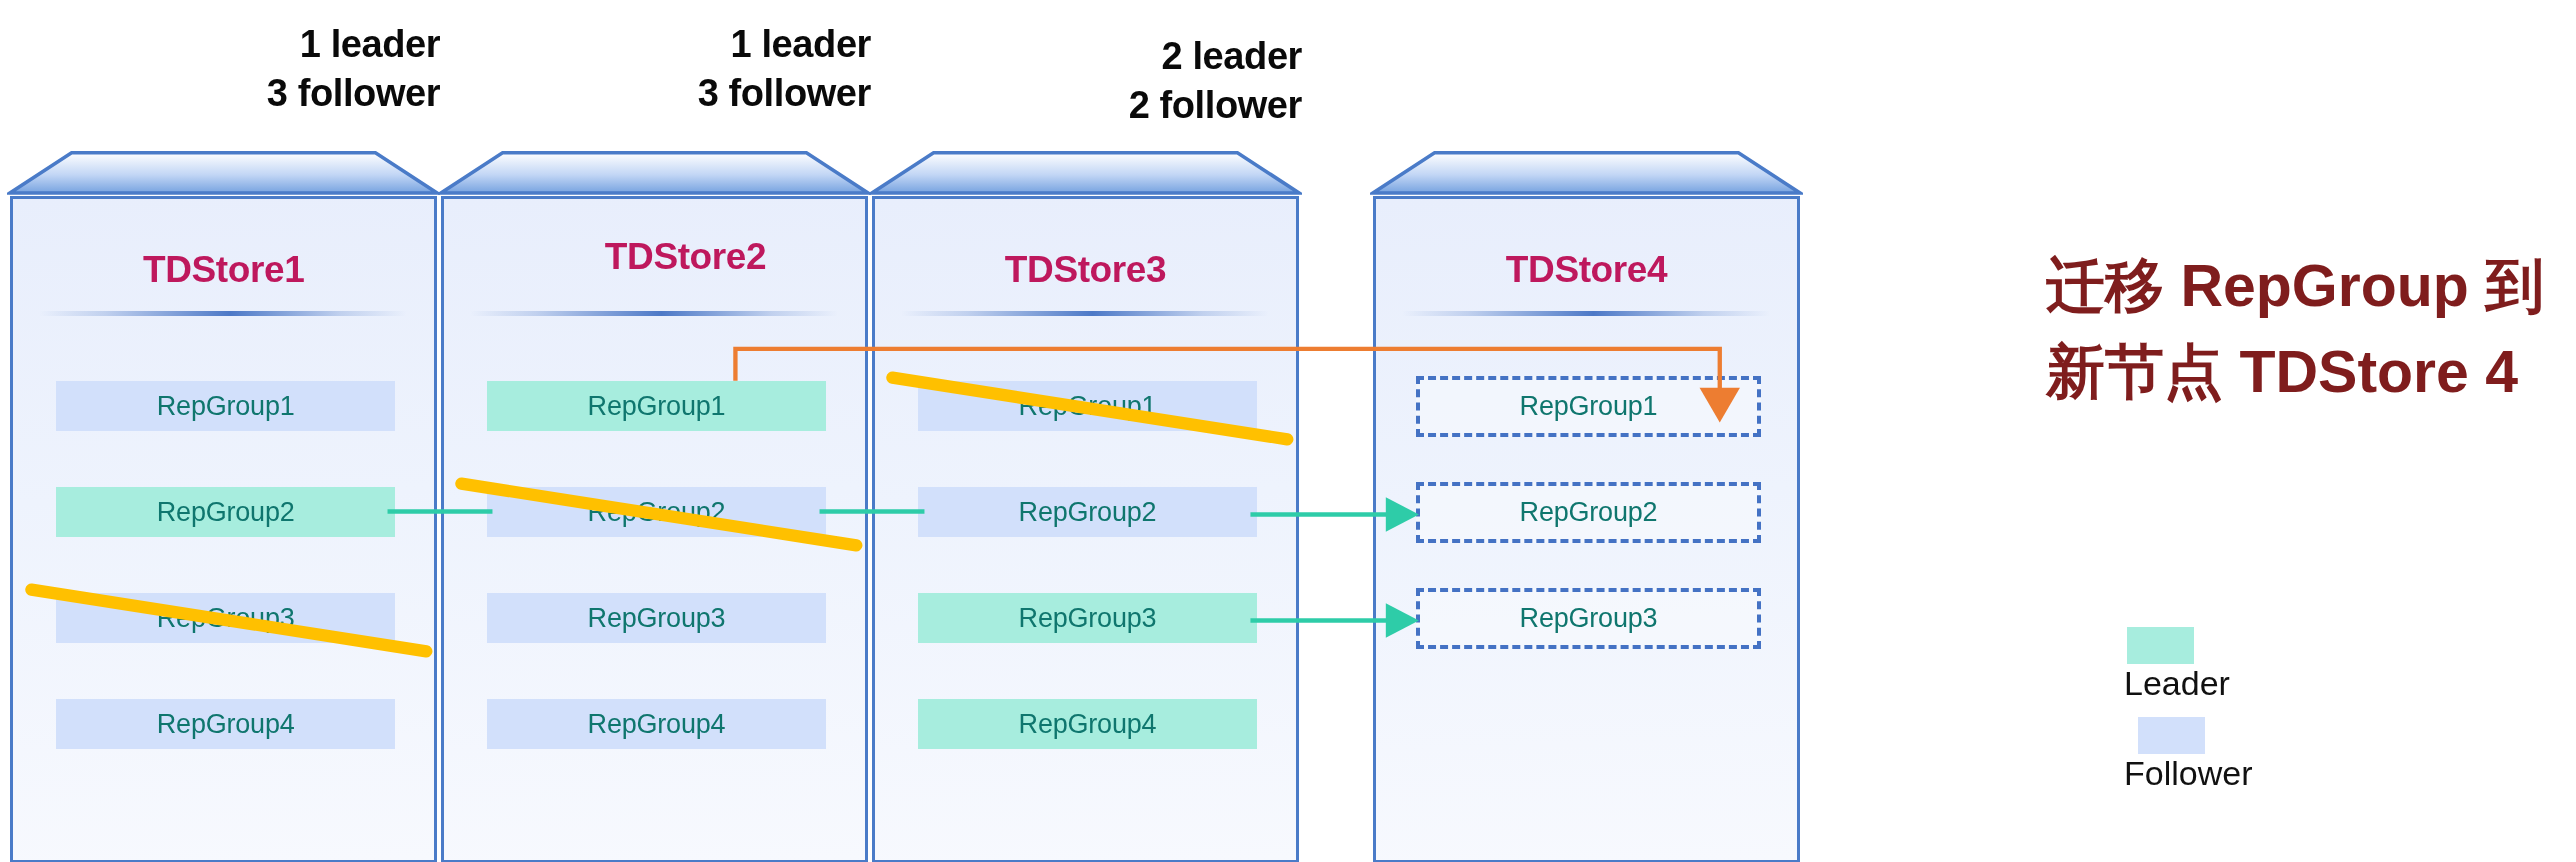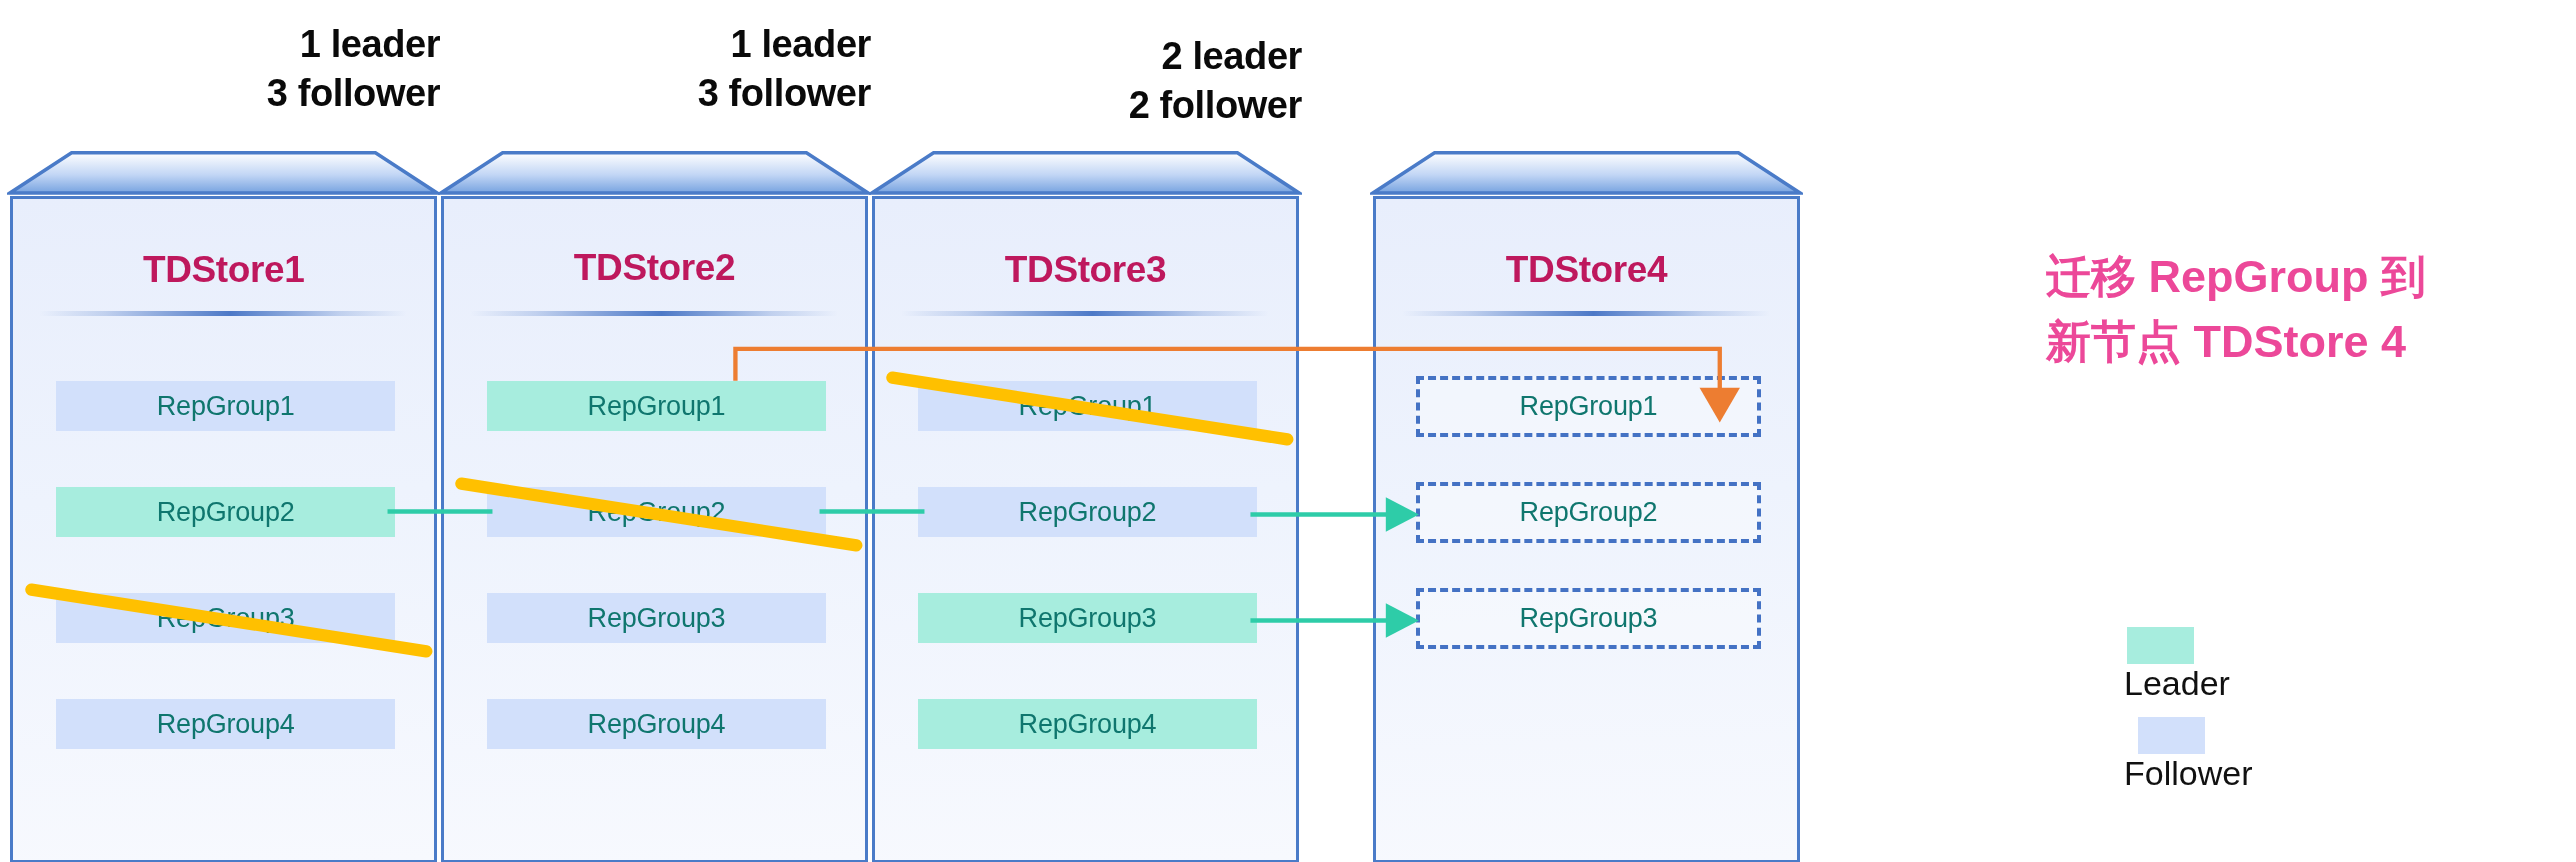--- a/index.html
+++ b/index.html
@@ -78,23 +78,23 @@
   .slash svg{display:block;overflow:visible;}
 
   
   .conn{position:absolute;z-index:8;pointer-events:none;}
   .conn svg{display:block;overflow:visible;}
 
   
   .caption-cn{
     position:absolute;
     font-weight:bold;
-    font-size:45px;
+    font-size:59px;
     line-height:1.45;
-    color:#ec4899;
+    color:#7f1d1d;
     white-space:pre-line;
   }
   .legend-row{position:absolute;display:flex;align-items:center;flex-direction:column;}
   .legend-swatch{width:67px;height:37px;}
   .legend-swatch.leader{background:#a7edde;}
   .legend-swatch.follower{background:#d2e0fb;}
   .legend-label{margin-left:33px;font-size:34px;color:#111;}
 </style>
 </head>
 <body>
@@ -149,21 +149,21 @@
             <linearGradient id="lidg2" x1="0" y1="0" x2="0" y2="1">
           <stop offset="0%" stop-color="#ffffff"></stop>
               <stop offset="55%" stop-color="#c2d6f5"></stop>
               <stop offset="100%" stop-color="#77a3e0"></stop>
         </linearGradient>
           </defs>
         <polygon points="90,2 510,2 596,58 4,58" fill="url(#lidg2)" stroke="#4a7bc8" stroke-width="5"></polygon>
       </svg>
     </div>
     <div class="box" style="left:2.9px;top:196px;width:427px;height:667px;"></div>
-    <div class="store-title" style="top:247px;">TDStore2</div>
+    <div class="store-title" style="top:236px;padding-left:31px;">TDStore2</div>
     <div class="divider" style="left:32px;top:311px;width:368px;"></div>
 
     <div class="rg leader" style="left:49px;top:381px;width:339px;height:50px;">
       <span>RepGroup1</span>
     </div>
     <div class="rg follower" style="left:49px;top:487px;width:339px;height:50px;">
       <span>RepGroup2</span>
     </div>
     <div class="rg follower" style="left:49px;top:593px;width:339px;height:50px;">
       <span>RepGroup3</span>

